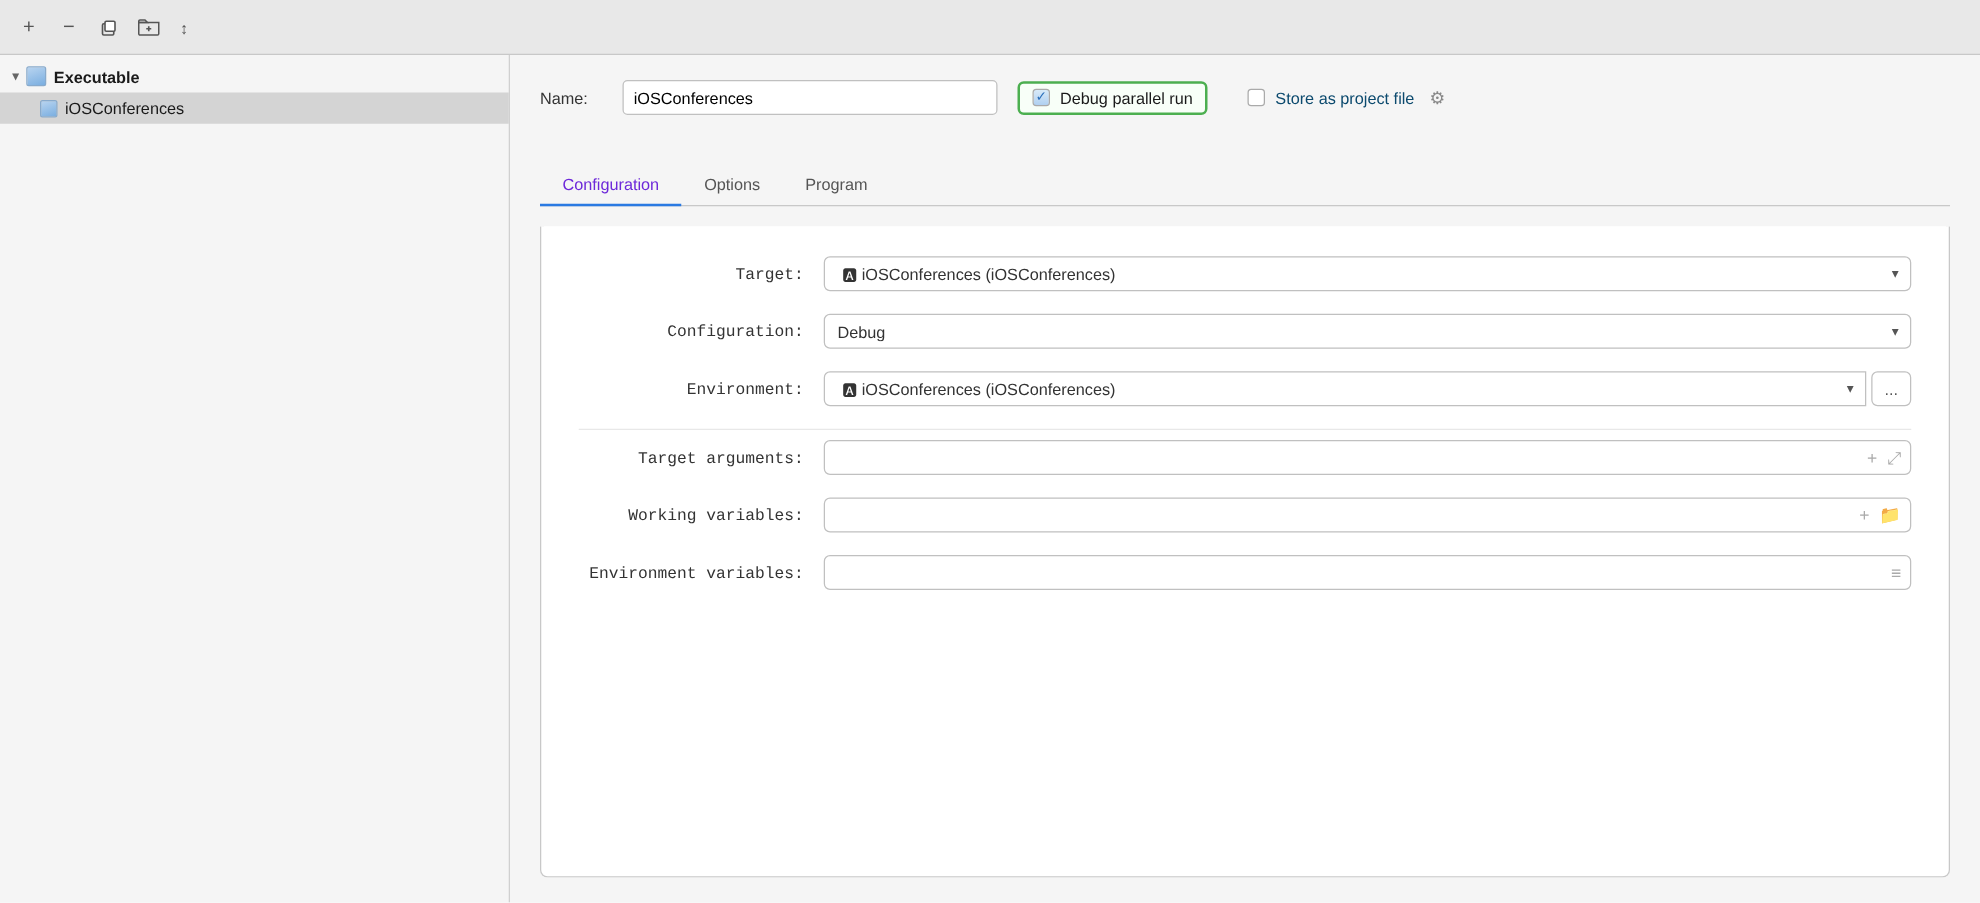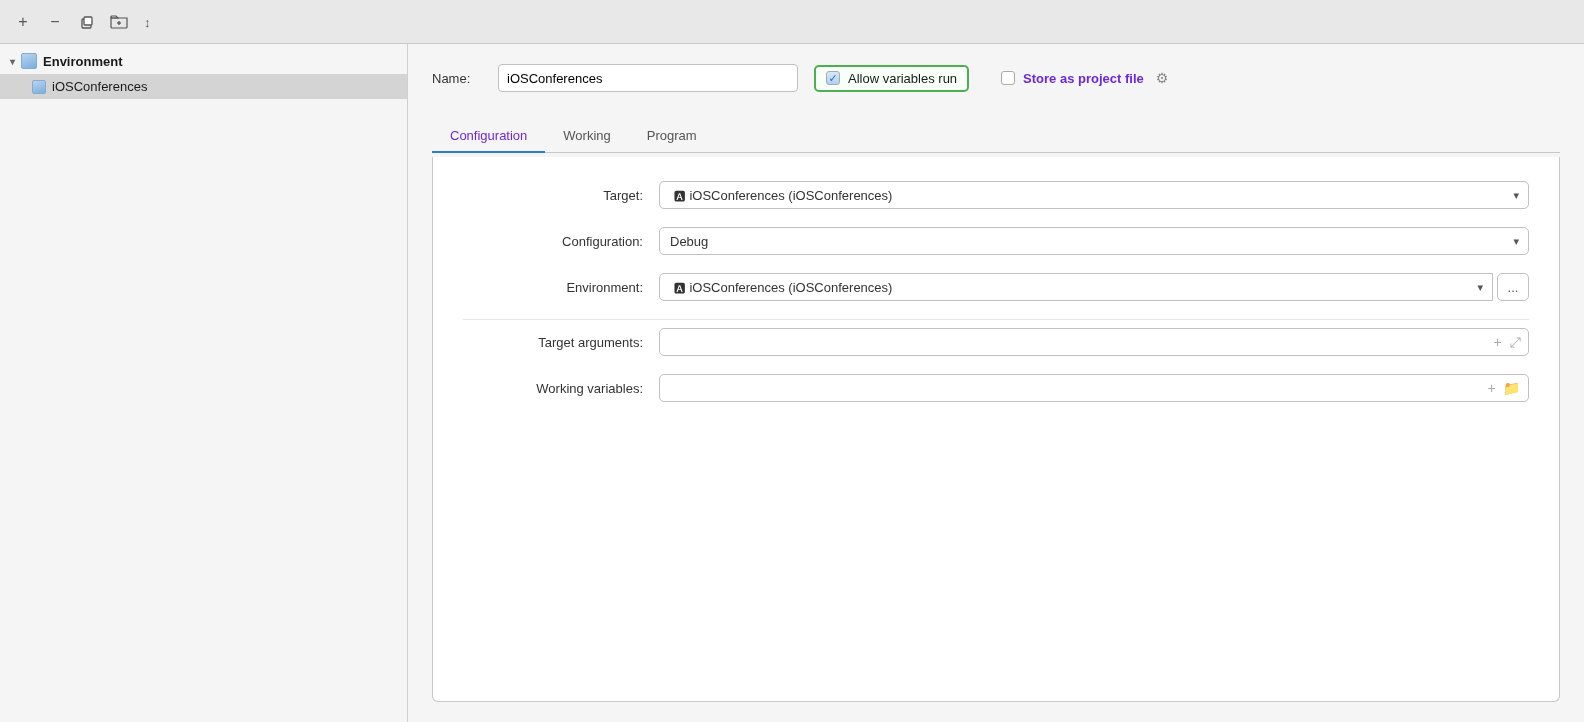--- a/index.html
+++ b/index.html
@@ -97,21 +97,21 @@
       background: #d4d4d4;
     }
 
     
     .panel {
       flex: 1;
       background: #f5f5f5;
       padding: 20px 24px 20px 24px;
       display: flex;
       flex-direction: column;
-      gap: 4px;
+      gap: 16px;
       justify-content: space-between;
     }
 
     
     .name-row {
       display: flex;
       align-items: center;
       gap: 16px;
       margin-bottom: 24px;
     }
@@ -174,22 +174,21 @@
     .store-checkbox {
       width: 14px;
       height: 14px;
       border: 1px solid #aaa;
       border-radius: 3px;
       background: white;
       flex-shrink: 0;
     }
     .store-label {
       font-size: 13px;
-      color: #6d28d9;
-      font-weight: bold;
+      color: #0c4a6e;
     }
     .gear-icon {
       color: #888;
       font-size: 14px;
       margin-left: 4px;
     }
 
     
     .tabs-bar {
       display: flex;
@@ -226,20 +225,21 @@
       display: flex;
       align-items: center;
       margin-bottom: 18px;
       gap: 16px;
     }
     .form-label {
       min-width: 180px;
       font-size: 13px;
       color: #333;
       text-align: right;
+      font-family: Liberation Mono, monospace;
     }
 
     
     .dropdown {
       width: 100%;
       height: 28px;
       border: 1px solid #c0c0c0;
       border-radius: 5px;
       background: white;
       padding: 0 30px 0 10px;
@@ -382,52 +382,52 @@
   </button>
 </div>
 
 <div class="main">
 
   <div class="sidebar">
     <div class="sidebar-group">
       <div class="sidebar-group-header">
         <span class="chevron">▾</span>
         <span class="sidebar-icon" style="background: linear-gradient(160deg, #b8d4f0 0%, #7aaee0 100%);"></span>
-        <span>Environment</span>
+        <span>Executable</span>
       </div>
       <div class="sidebar-item selected">
         <span class="sidebar-icon-sm" style="background: linear-gradient(160deg, #b8d4f0 0%, #7aaee0 100%);"></span>
         <span>iOSConferences</span>
       </div>
     </div>
   </div>
 
   <div class="panel">
 
     <div class="name-row">
       <span class="name-label">Name:</span>
       <input class="name-input" type="text" value="iOSConferences" style="">
 
       <div class="parallel-run">
         <div class="parallel-checkbox">
           <span class="checkmark">✓</span>
         </div>
-        <span class="parallel-label">Allow variables run</span>
+        <span class="parallel-label">Debug parallel run</span>
       </div>
 
       <div class="store-project">
         <div class="store-checkbox"></div>
         <span class="store-label">Store as project file</span>
         <span class="gear-icon">⚙</span>
       </div>
     </div>
 
     <div class="tabs-bar">
       <div class="tab active">Configuration</div>
-      <div class="tab">Working</div>
+      <div class="tab">Options</div>
       <div class="tab">Program</div>
     </div>
 
     <div class="config-panel">
 
       <div class="form-row">
         <span class="form-label">Target:</span>
         <div class="dropdown-wrapper">
           <select class="dropdown">
             <option>&nbsp;🅰 iOSConferences (iOSConferences)</option>
@@ -477,16 +477,25 @@
         <span class="form-label">Working variables:</span>
         <div class="text-input-wrapper">
           <input class="text-input-field" type="text" value="" style="">
           <div class="input-actions">
             <button class="input-action-btn">+</button>
             <button class="input-action-btn">📁</button>
           </div>
         </div>
       </div>
 
+      <div class="form-row">
+        <span class="form-label">Environment variables:</span>
+        <div class="text-input-wrapper">
+          <input class="text-input-field" type="text" value="" style="">
+          <div class="input-actions">
+            <button class="input-action-btn">≡</button>
+          </div>
+        </div>
+      </div>
 
     </div>
   </div>
 </div>
 
 </body></html>

